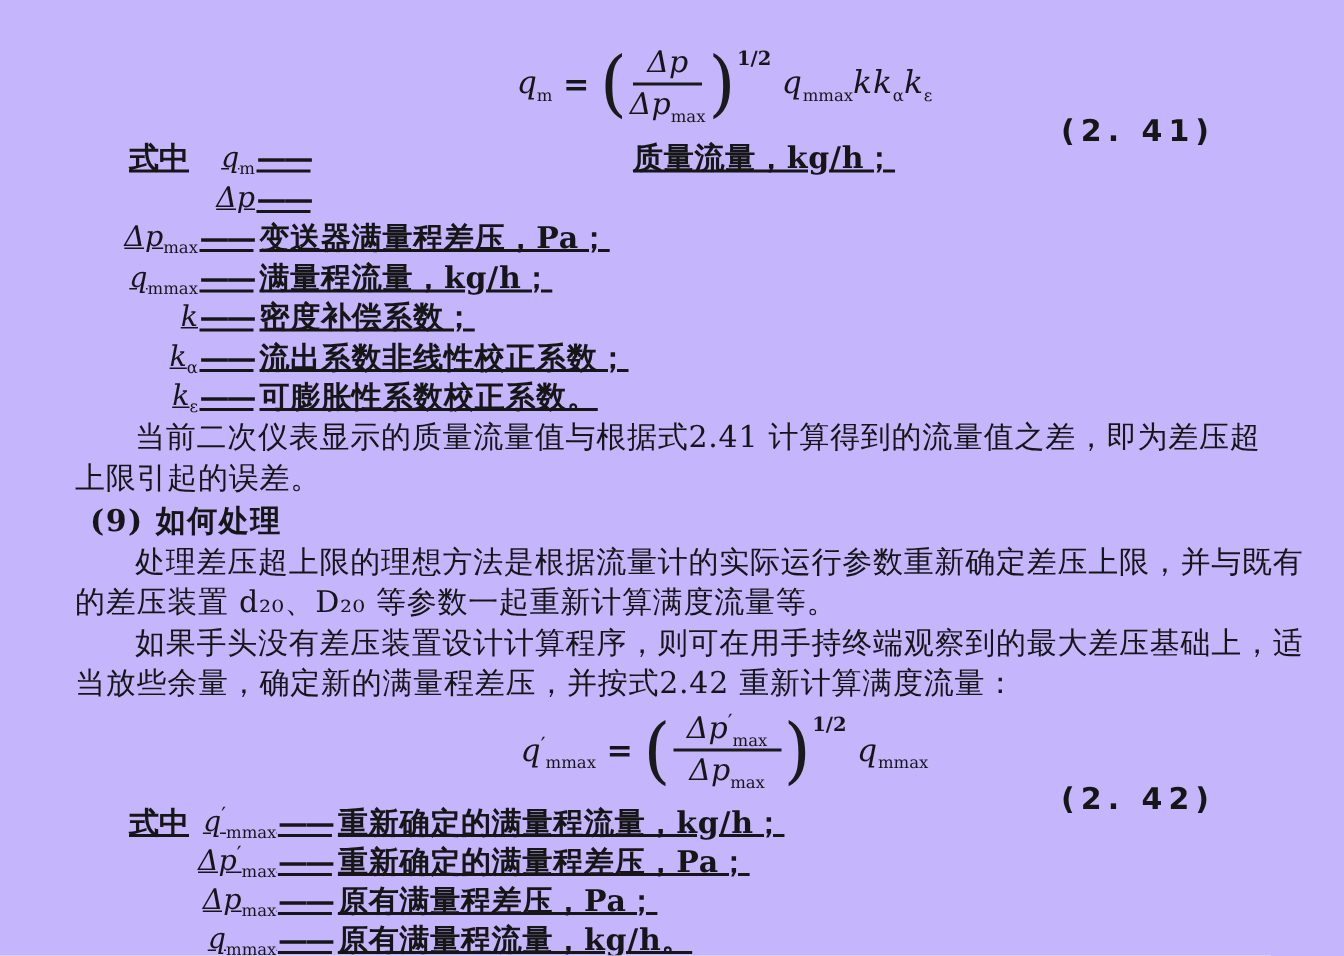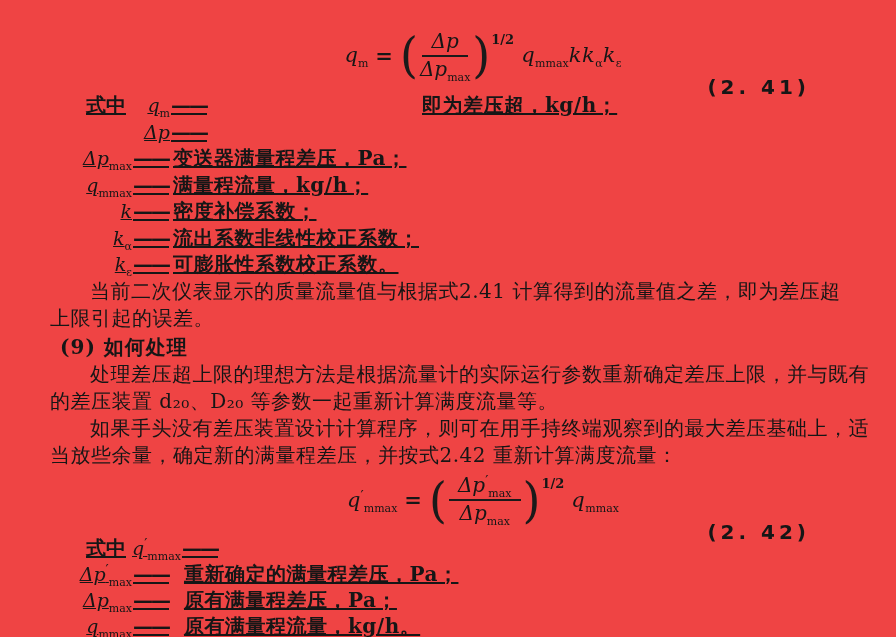--- a/index.html
+++ b/index.html
@@ -1,17 +1,17 @@
 <!DOCTYPE html>
 <html><head>
 <meta charset="utf-8">
 <style>
   html,body{margin:0;padding:0;background:#e8e8e8;}
   .page{
-    width:896px;height:637px;background:#ef4444;overflow:hidden;
+    width:896px;height:637px;background:#c4b5fd;overflow:hidden;
     box-sizing:border-box;padding:0 50px;
     font-family:"DejaVu Serif","DejaVu Sans",serif;
     color:#161616;position:relative;
   }
   
   .eq-row{position:relative;height:62px;display:flex;align-items:center;justify-content:center;}
   .eq-row.first{margin-top:24px;}
   .eq-body{display:inline-flex;align-items:center;font-size:21px;margin-left:70px;}
   .eq-body i{font-style:italic;}
   .rel{margin:0 7px;font-weight:600;}
@@ -57,21 +57,21 @@
       <sup class="pow">1/2</sup>
       <span class="tail"><i>q</i><sub>mmax</sub><i>k</i><i>k</i><sub>α</sub><i>k</i><sub>ε</sub></span>
     </span>
     <span class="eq-num">(2. 41)</span>
   </div>
 
   <div class="where" style="margin-top:6px;">
     <div class="wlabel">式中</div>
     <div class="sym"><i>q</i><sub>m</sub></div>
     <div class="ddash">——</div>
-    <div class="desc">即为差压超，kg/h；</div>
+    <div class="desc">质量流量，kg/h；</div>
 
     <div class="wlabel"></div>
     <div class="sym"><i>Δp</i></div>
     <div class="ddash">——</div>
 
     <div class="wlabel"></div>
     <div class="sym"><i>Δp</i><sub>max</sub></div>
     <div class="ddash">——</div>
     <div class="desc">变送器满量程差压，Pa；</div>
 
@@ -126,20 +126,21 @@
       <sup class="pow">1/2</sup>
       <span class="tail"><i>q</i><sub>mmax</sub></span>
     </span>
     <span class="eq-num">(2. 42)</span>
   </div>
 
   <div class="where" style="margin-top:4px;line-height:26px;">
     <div class="wlabel">式中</div>
     <div class="sym"><i>q</i><span class="pr">′</span><sub>mmax</sub></div>
     <div class="ddash">——</div>
+    <div class="desc">重新确定的满量程流量，kg/h；</div>
 
     <div class="wlabel"></div>
     <div class="sym"><i>Δp</i><span class="pr">′</span><sub>max</sub></div>
     <div class="ddash">——</div>
     <div class="desc">重新确定的满量程差压，Pa；</div>
 
     <div class="wlabel"></div>
     <div class="sym"><i>Δp</i><sub>max</sub></div>
     <div class="ddash">——</div>
     <div class="desc">原有满量程差压，Pa；</div>

